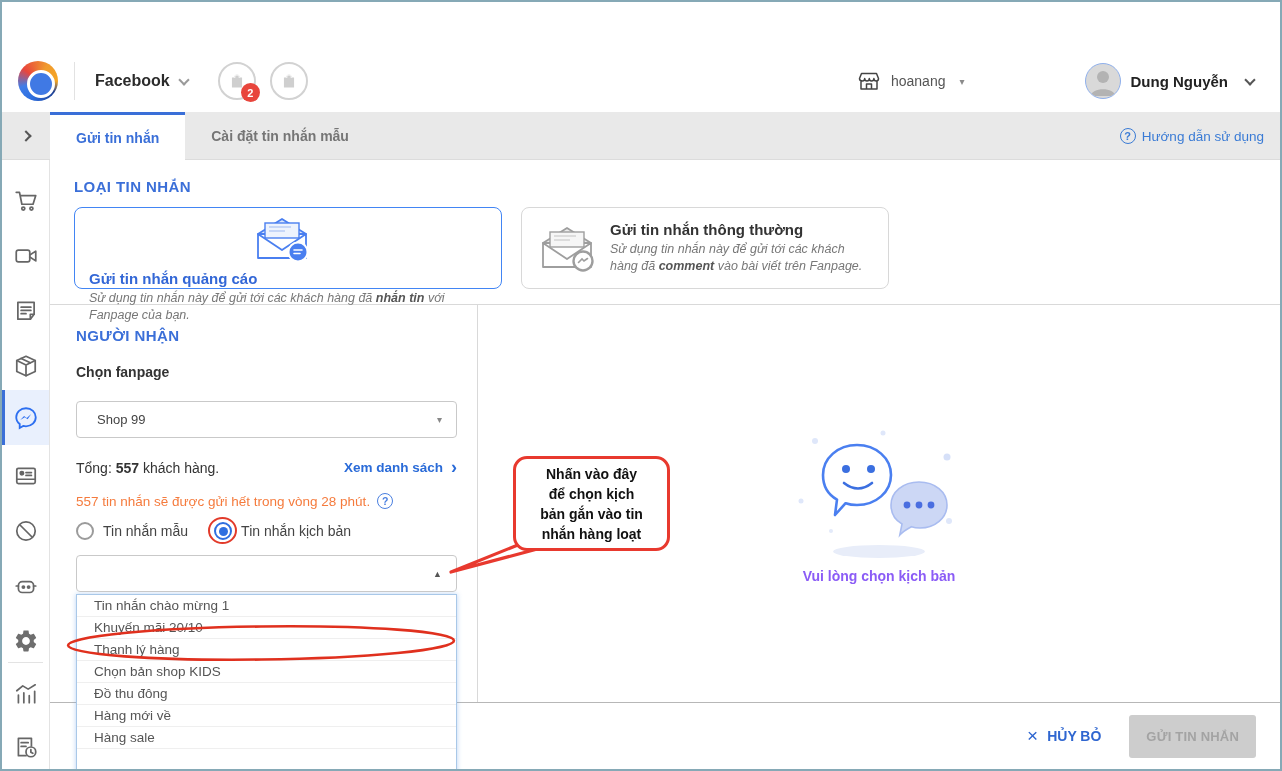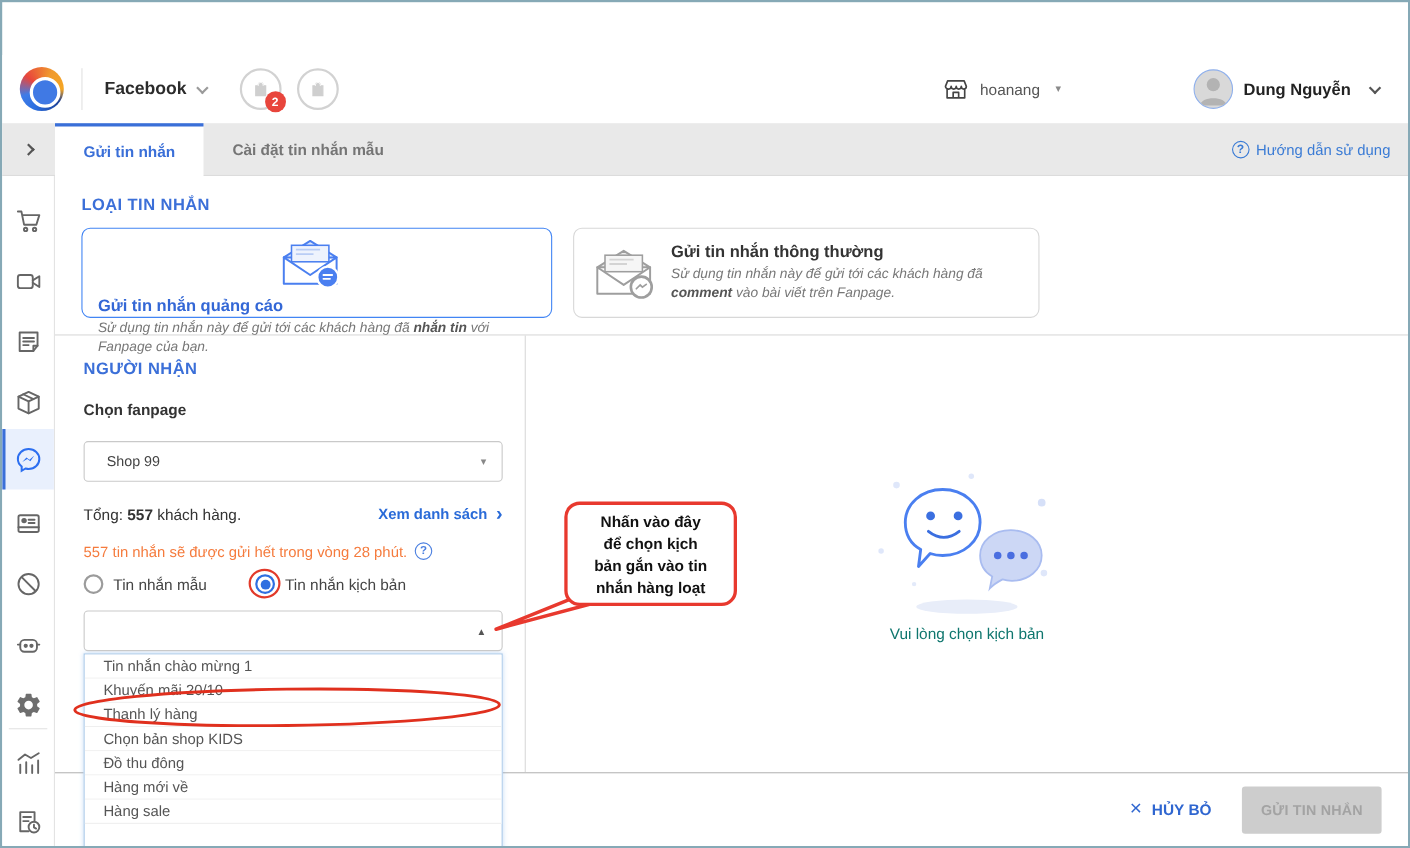--- a/index.html
+++ b/index.html
@@ -68,38 +68,38 @@
   .sel-caret { margin-left:auto; font-size:10px; color:#888; }
   .total-row { position:absolute; left:26px; top:297px; width:381px; display:flex; align-items:center; font-size:14px; color:#333; }
   .view-link { margin-left:auto; color:#2a6bd8; font-size:13.5px; font-weight:bold; display:flex; align-items:center; }
   .view-link .arr { font-size:18px; margin-left:8px; font-weight:bold; }
   .warn-row { position:absolute; left:26px; top:333px; font-size:13.5px; color:#f57b3d; display:flex; align-items:center; }
   .q-circ { width:16px; height:16px; border:1.5px solid #4a7fe0; color:#4a7fe0; border-radius:50%; font-size:10.5px; font-weight:bold; display:inline-flex; align-items:center; justify-content:center; margin-left:7px; }
   .radio-row { position:absolute; left:26px; top:362px; display:flex; align-items:center; font-size:14px; color:#444; }
   .radio { width:18px; height:18px; border:2px solid #9b9b9b; border-radius:50%; margin-right:9px; background:#fff; }
   .radio.sel { border-color:#2f6fe0; position:relative; }
   .radio.sel::after { content:""; position:absolute; left:2.5px; top:2.5px; width:9px; height:9px; border-radius:50%; background:#2f6fe0; }
-  .radio-wrap2 { position:relative; margin-left:44px; display:flex; align-items:center;justify-content:space-between; }
+  .radio-wrap2 { position:relative; margin-left:26px; display:flex; align-items:center;justify-content:space-between; }
   .red-ring { position:absolute; left:-6px; top:-5px; width:29px; height:27px; border:2px solid #e23a2a; border-radius:50%; }
   .sel-empty { top:395px; z-index:21; }
   .sel-caret-up { margin-left:auto; font-size:9px; color:#555; }
 
   .dropdown { position:absolute; left:26px; top:434px; width:381px; height:199px; background:#fff; border:1px solid #a9c8e8; box-shadow:0 0 5px rgba(100,160,230,.45); overflow:hidden; z-index:20; }
   .dd-item { height:22px; display:flex; align-items:center; padding-left:17px; font-size:13.5px; color:#555; border-bottom:1px solid #efefef; background:#fff; }
   .ellipse-svg { position:absolute; left:12px; top:462px; width:398px; height:42px; z-index:25; pointer-events:none; }
 
   
   .tail-svg { position:absolute; left:393px; top:292px; width:240px; height:130px; z-index:30; pointer-events:none; }
   .callout { position:absolute; left:463px; top:296px; width:157px; height:95px; background:#fff; border:3px solid #e8392e; border-radius:14px; z-index:31;
              display:flex; flex-direction:column; align-items:center; justify-content:center; font-size:14px; font-weight:bold; color:#111; line-height:20px; }
 
   
   .empty-state { position:absolute; left:428px; right:0; top:145px; bottom:67px; display:flex; flex-direction:column; align-items:center; justify-content:center; }
   .shadow-ell { width:92px; height:13px; border-radius:50%; background:#e8edf9; margin-top:-6px; }
-  .empty-text { margin-top:10px; font-size:14px; color:#0f766e; }
+  .empty-text { margin-top:10px; font-size:14px; color:#8b5cf6;font-weight:bold; }
 
   
   .footer { position:absolute; left:0; right:0; bottom:0; height:67px; background:#fff; border-top:1px solid #b7b7b7; display:flex; align-items:center; justify-content:flex-end; gap:28px; padding-right:24px; z-index:5; }
   .cancel-btn { display:flex; align-items:center; color:#2f66d0; font-size:14px; font-weight:bold; cursor:pointer; }
   .cancel-btn .x { font-size:19px; margin-right:9px; font-weight:normal; }
   .send-btn { background:#cdcdcd; color:#a3a3a3; border:none; border-radius:3px; font-size:13px; font-weight:bold; padding:14px 17px; letter-spacing:.2px; }
 </style>
 </head>
 <body>
 
@@ -252,21 +252,21 @@
               <circle cx="47" cy="40" r="9.5" fill="#4a7ff0" stroke="#fff" stroke-width="2"></circle>
               <path d="M43 38 H51 M43 41.5 H49" stroke="#fff" stroke-width="1.6" stroke-linecap="round"></path>
             </svg>
             <div>
               <div class="card-title">Gửi tin nhắn quảng cáo</div>
               <div class="card-desc">
                 <span>Sử dụng tin nhắn này để gửi tới các khách hàng đã</span> <b>nhắn tin</b> <span>với Fanpage của bạn.</span>
               </div>
             </div>
           </div>
-          <div class="card" style="width:424px;">
+          <div class="card" style="width:368px;">
             <svg class="env" width="62" height="54" viewBox="0 0 62 54">
               <polygon points="7,22 31,7 55,22" fill="#ececec" stroke="#9e9e9e" stroke-width="1.8" stroke-linejoin="round"></polygon>
               <rect x="14" y="11" width="34" height="15" fill="#f6f6f6" stroke="#9e9e9e" stroke-width="1.4"></rect>
               <path d="M18 15 H40 M18 19 H34" stroke="#d4d4d4" stroke-width="1.6"></path>
               <path d="M7 22 V46 H55 V22 L31 38 Z" fill="#fff" stroke="#9e9e9e" stroke-width="1.8" stroke-linejoin="round"></path>
               <circle cx="47" cy="40" r="9.5" fill="#fff" stroke="#9e9e9e" stroke-width="2.4"></circle>
               <path d="M42.5 41.5 L46 38 L48 40 L51.5 37.5" fill="none" stroke="#9e9e9e" stroke-width="1.6" stroke-linecap="round"></path>
             </svg>
             <div>
               <div class="card-title">Gửi tin nhắn thông thường</div>

